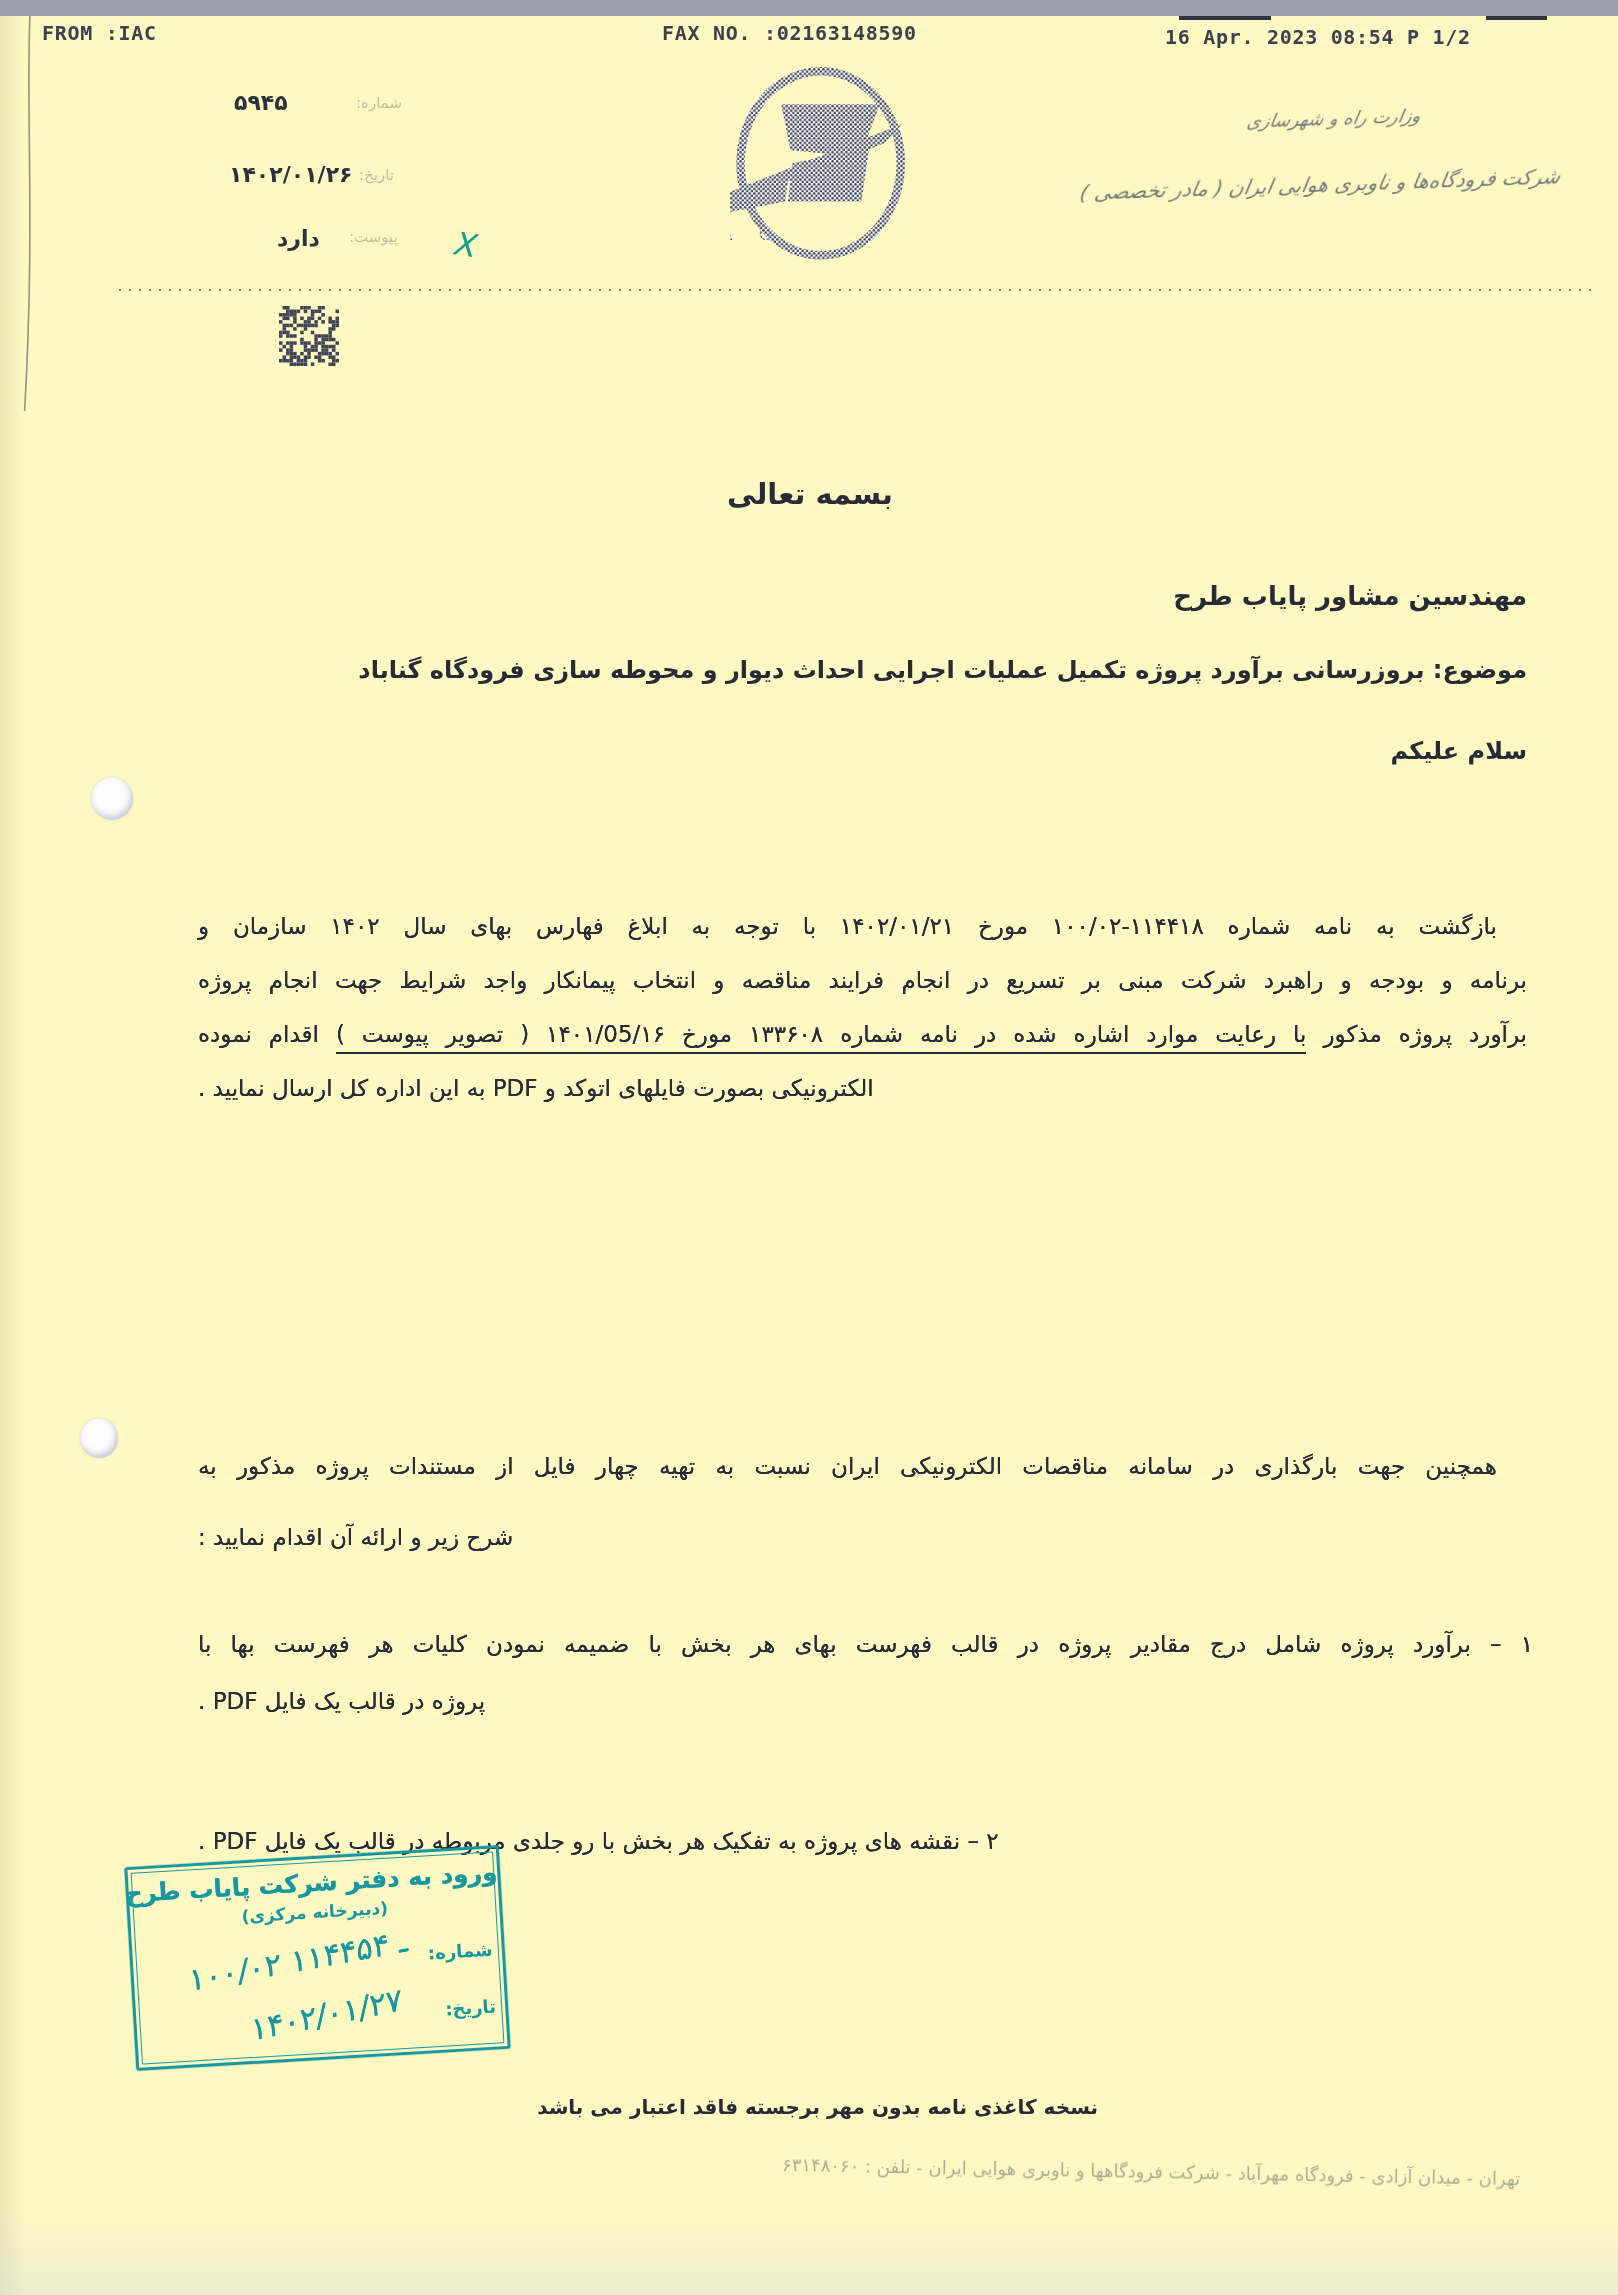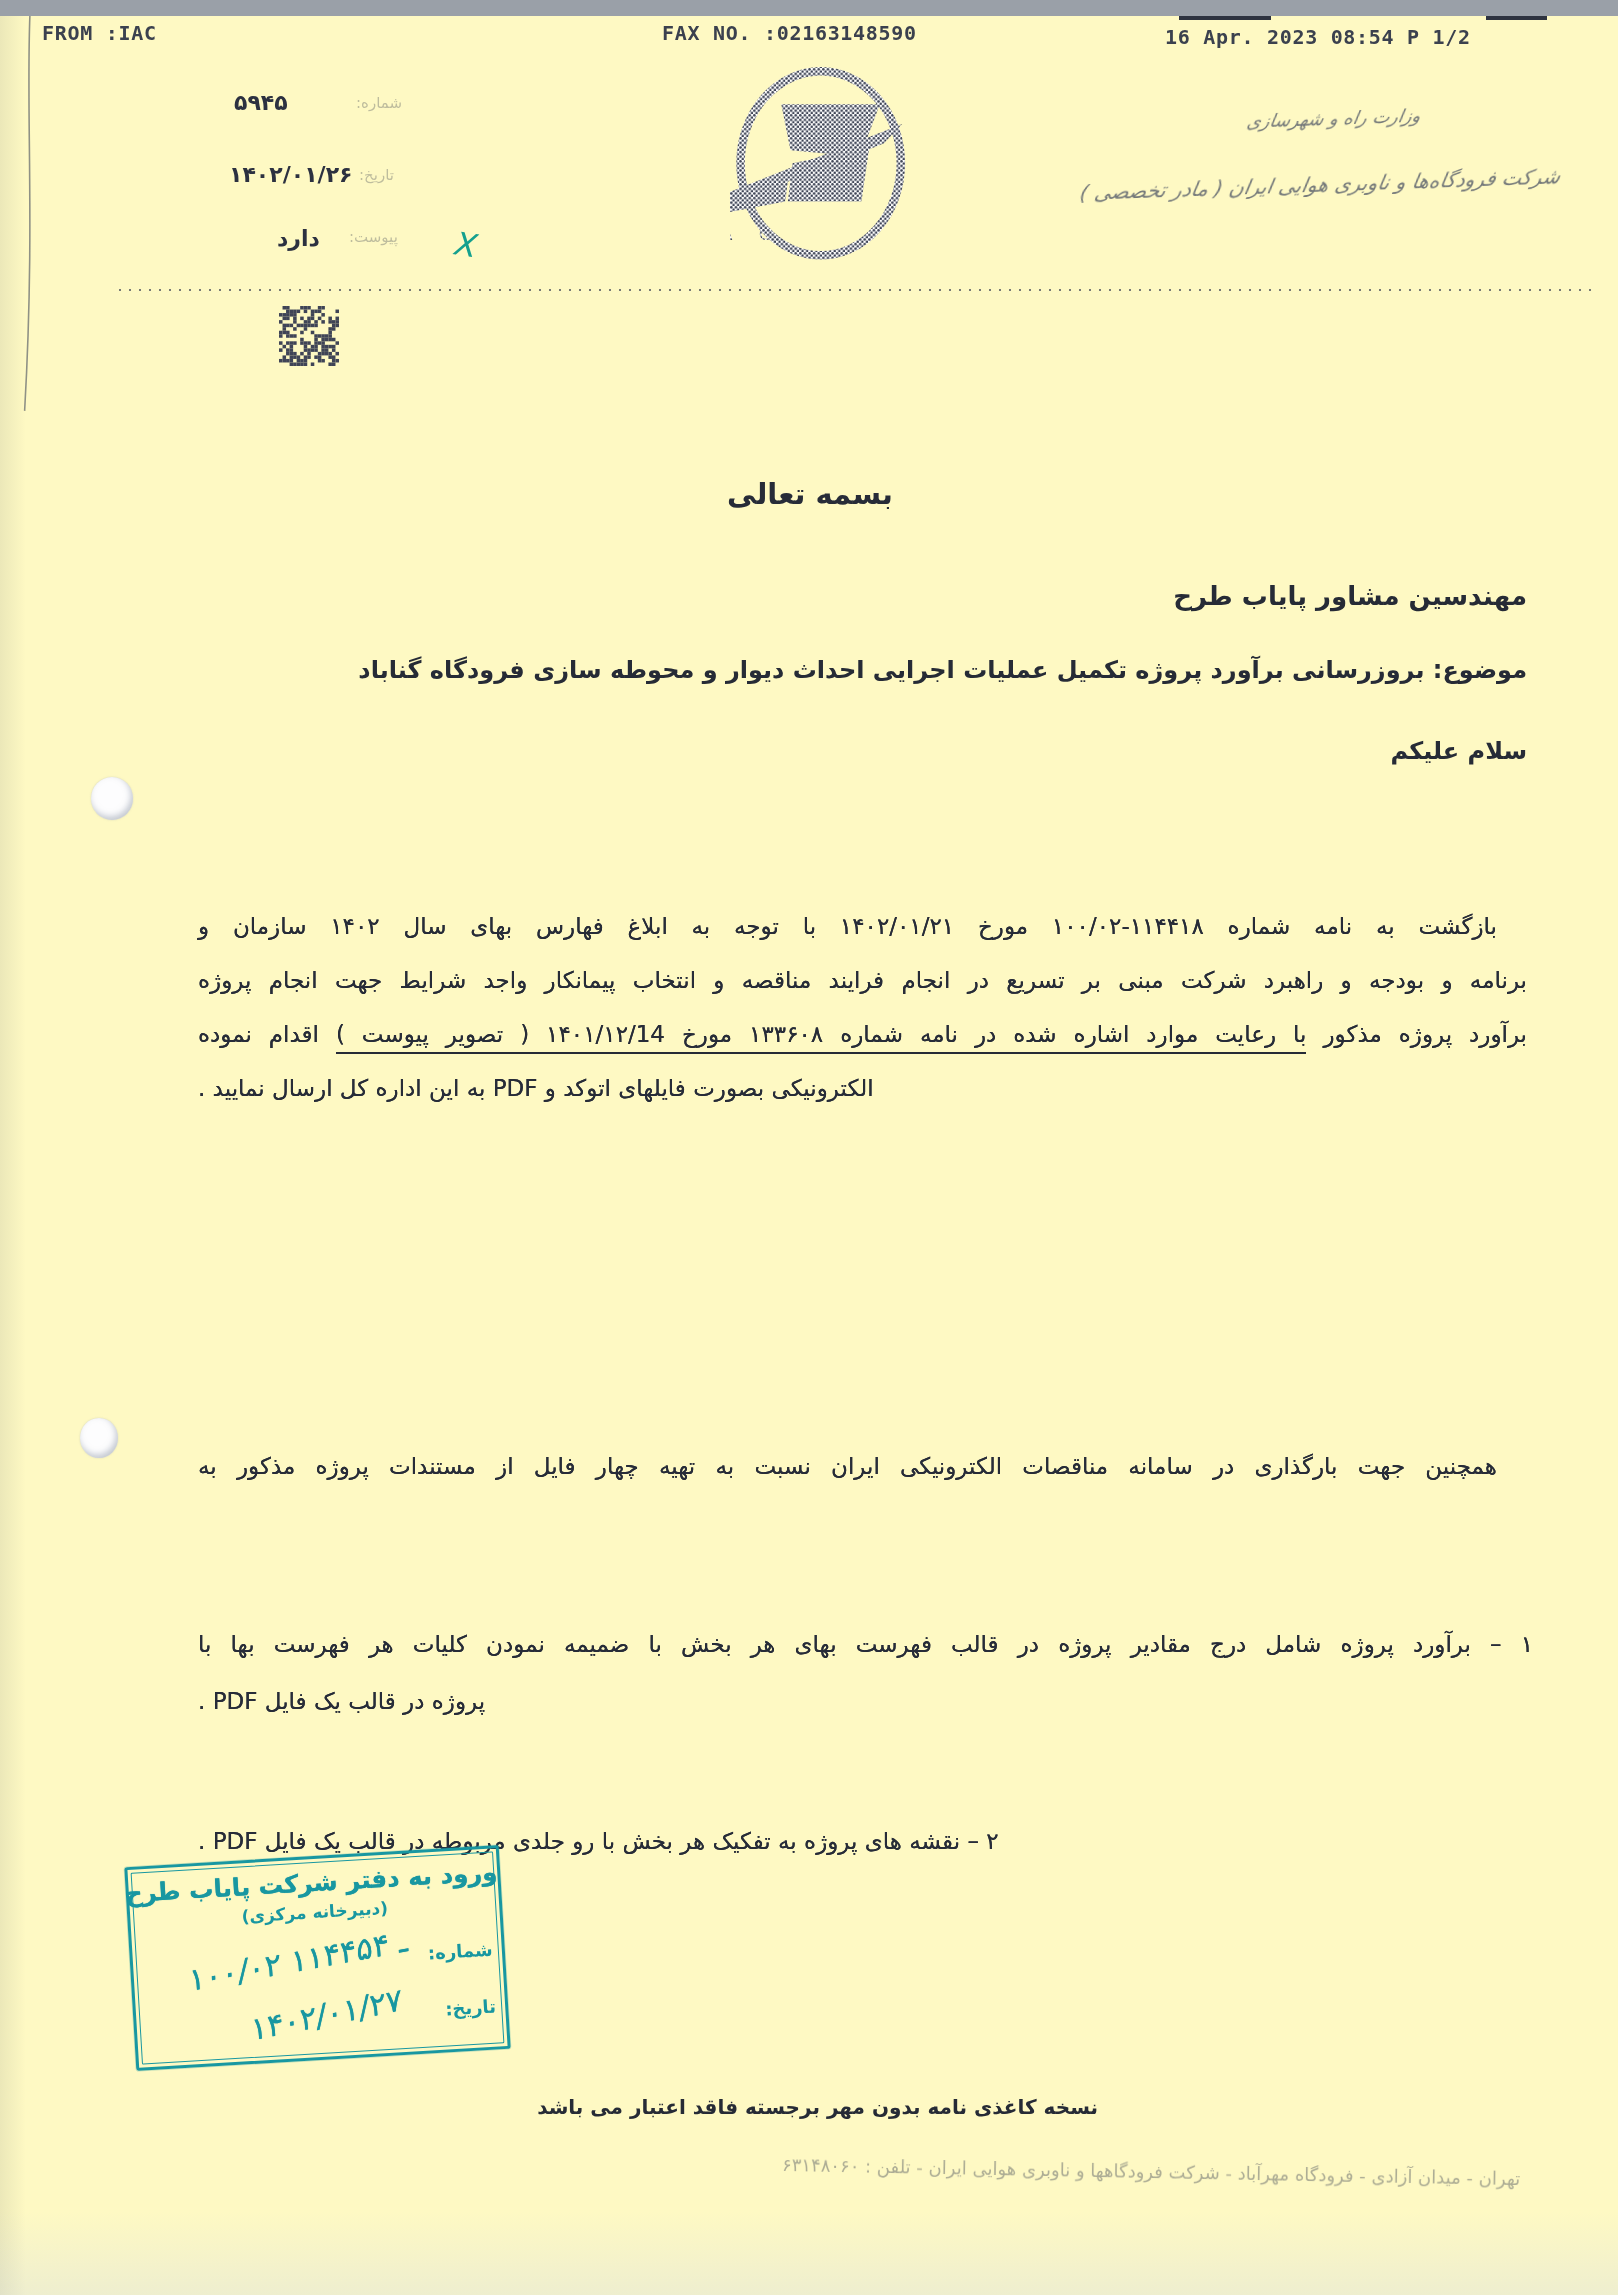--- a/index.html
+++ b/index.html
@@ -255,26 +255,27 @@
       </svg></div>
 
   <div class="center-bold" style="right:809px;top:461px;font-size:29px;">بسمه تعالی</div>
   <div class="h-bold" style="right:92px;top:565px;font-size:26px;">مهندسین مشاور پایاب طرح</div>
   <div class="h-bold" style="right:92px;top:640px;font-size:24px;">موضوع: بروزرسانی برآورد پروژه تکمیل عملیات اجرایی احداث دیوار و محوطه سازی فرودگاه گناباد</div>
   <div class="h-bold" style="right:92px;top:721px;font-size:24px;">سلام علیکم</div>
 
   <div class="block indent-first" style="right:92px;left:198px;top:883px;--lh:54px;--fs:23px;">
       <div class="pline just"><span>بازگشت به نامه شماره ۱۱۴۴۱۸‏-‏۱۰۰/۰۲ مورخ ۱۴۰۲/۰۱/۲۱ با توجه به ابلاغ فهارس بهای سال ۱۴۰۲ سازمان و</span></div>
       <div class="pline just"><span>برنامه و بودجه و راهبرد شرکت مبنی بر تسریع در انجام فرایند مناقصه و انتخاب پیمانکار واجد شرایط جهت انجام پروژه</span></div>
-      <div class="pline just"><span>برآورد پروژه مذکور </span><span class="useg">با رعایت موارد اشاره شده در نامه شماره ۱۳۳۶۰۸ مورخ ۱۴۰۱/۱۲/14 ( تصویر پیوست )</span><span> اقدام نموده</span></div>
+      <div class="pline just"><span>برآورد پروژه مذکور </span><span class="useg">با رعایت موارد اشاره شده در نامه شماره ۱۳۳۶۰۸ مورخ ۱۴۰۱/05/۱۶ ( تصویر پیوست )</span><span> اقدام نموده</span></div>
       <div class="pline"><span>الکترونیکی بصورت فایلهای اتوکد و PDF به این اداره کل ارسال نمایید .</span></div>
     </div>
 
   <div class="block indent-first" style="right:92px;left:198px;top:1415px;--lh:71px;--fs:23px;">
       <div class="pline just"><span>همچنین جهت بارگذاری در سامانه مناقصات الکترونیکی ایران نسبت به تهیه چهار فایل از مستندات پروژه مذکور به</span></div>
+      <div class="pline"><span>شرح زیر و ارائه آن اقدام نمایید :</span></div>
     </div>
 
   <div class="block" style="right:86px;left:198px;top:1600px;--lh:57px;--fs:23px;">
       <div class="pline just"><span>۱ – برآورد پروژه شامل درج مقادیر پروژه در قالب فهرست بهای هر بخش با ضمیمه نمودن کلیات هر فهرست بها با</span></div>
       <div class="pline"><span>پروژه در قالب یک فایل PDF .</span></div>
     </div>
 
   <div class="block" style="right:86px;left:198px;top:1797px;--lh:57px;--fs:23px;">
       <div class="pline"><span>۲ – نقشه های پروژه به تفکیک هر بخش با رو جلدی مربوطه در قالب یک فایل PDF .</span></div>
     </div>

